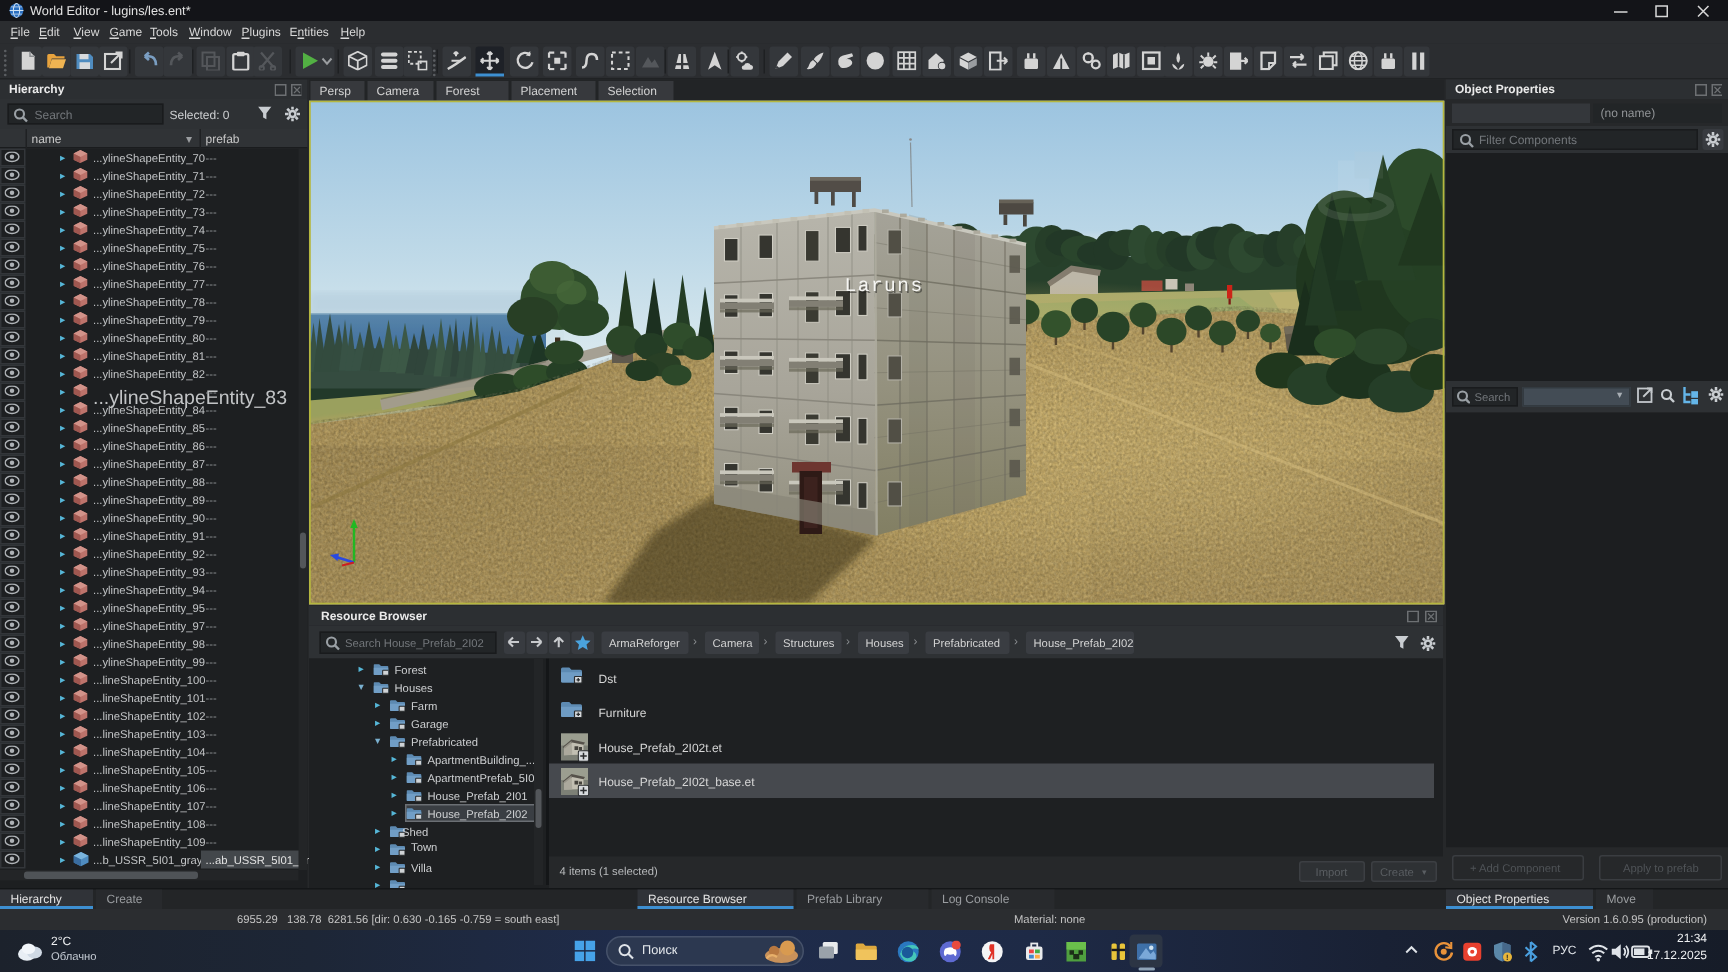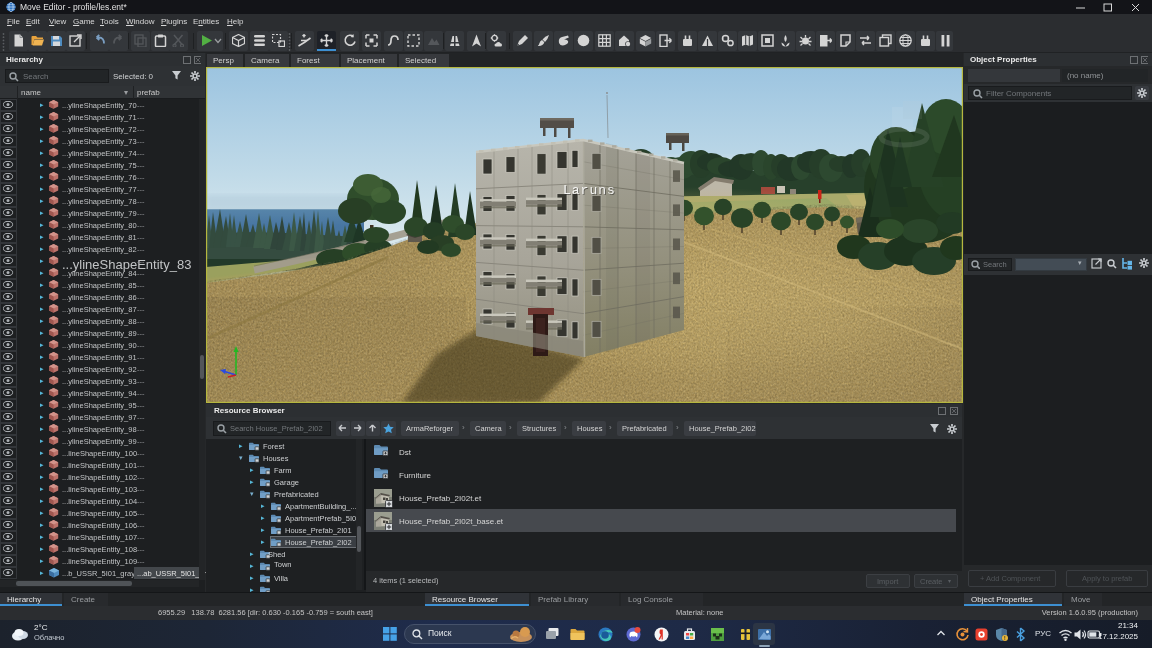--- a/index.html
+++ b/index.html
@@ -69,21 +69,21 @@
 </defs>
   </svg>
 <div class="a" style="left:0;top:0;width:1152px;height:14px;background:#131418"></div>
 <svg class="a" style="left:6px;top:2px" width="10" height="10">
     <circle cx="5" cy="5" r="4.6" fill="#2a6fc0"></circle>
     <ellipse cx="5" cy="5" rx="2.1" ry="4.6" fill="none" stroke="#cfe2f4" stroke-width="0.7"></ellipse>
     <line x1="0.4" y1="5" x2="9.6" y2="5" stroke="#cfe2f4" stroke-width="0.7"></line>
     <line x1="1.2" y1="2.6" x2="8.8" y2="2.6" stroke="#cfe2f4" stroke-width="0.5"></line>
     <line x1="1.2" y1="7.4" x2="8.8" y2="7.4" stroke="#cfe2f4" stroke-width="0.5"></line>
   </svg>
-<div class="a txt" style="left:20px;top:2px;font-size:8.5px;color:#e2e2e2">Move Editor - profile/les.ent*</div>
+<div class="a txt" style="left:20px;top:2px;font-size:8.5px;color:#e2e2e2">World Editor - lugins/les.ent*</div>
 <svg class="a" style="left:1074px;top:3px" width="70" height="9">
     <line x1="2" y1="5" x2="11" y2="5" stroke="#d8d8d8" stroke-width="1"></line>
     <rect x="30" y="1" width="7.5" height="7" fill="none" stroke="#d8d8d8" stroke-width="1"></rect>
     <path d="M58 1 L65 8 M65 1 L58 8" stroke="#d8d8d8" stroke-width="1"></path>
   </svg>
 <div class="a" style="left:0;top:14px;width:1152px;height:15px;background:#2b2d30"></div>
 <div class="a txt" style="left:7px;top:17px;font-size:8px;color:#d8d8d8"><u>F</u>ile</div>
 <div class="a txt" style="left:26px;top:17px;font-size:8px;color:#d8d8d8"><u>E</u>dit</div>
 <div class="a txt" style="left:49px;top:17px;font-size:8px;color:#d8d8d8"><u>V</u>iew</div>
 <div class="a txt" style="left:73px;top:17px;font-size:8px;color:#d8d8d8"><u>G</u>ame</div>
@@ -822,21 +822,21 @@
 <div class="a" style="left:206px;top:53px;width:757px;height:14px;background:#222426"></div>
 <div class="a" style="left:207px;top:54px;width:36px;height:13px;background:#37393d"></div>
 <div class="a txt" style="left:213px;top:56px;font-size:8px;color:#d2d2d2">Persp</div>
 <div class="a" style="left:245px;top:54px;width:44px;height:13px;background:#37393d"></div>
 <div class="a txt" style="left:251px;top:56px;font-size:8px;color:#d2d2d2">Camera</div>
 <div class="a" style="left:291px;top:54px;width:48px;height:13px;background:#37393d"></div>
 <div class="a txt" style="left:297px;top:56px;font-size:8px;color:#d2d2d2">Forest</div>
 <div class="a" style="left:341px;top:54px;width:56px;height:13px;background:#37393d"></div>
 <div class="a txt" style="left:347px;top:56px;font-size:8px;color:#d2d2d2">Placement</div>
 <div class="a" style="left:399px;top:54px;width:50px;height:13px;background:#37393d"></div>
-<div class="a txt" style="left:405px;top:56px;font-size:8px;color:#d2d2d2">Selected</div>
+<div class="a txt" style="left:405px;top:56px;font-size:8px;color:#d2d2d2">Selection</div>
 <svg class="a" style="left:206px;top:67px" width="757" height="336" viewBox="0 0 757 336">
     <defs>
 <linearGradient id="skyg" x1="0" y1="0" x2="0" y2="1">
         <stop offset="0" stop-color="#9cc4e0"></stop>
         <stop offset="0.32" stop-color="#c0dae8"></stop>
         <stop offset="0.5" stop-color="#d8e8ee"></stop>
         <stop offset="1" stop-color="#e2edf1"></stop>
       </linearGradient>
 <linearGradient id="seag" x1="0" y1="0" x2="0" y2="1">
         <stop offset="0" stop-color="#49759b"></stop>

